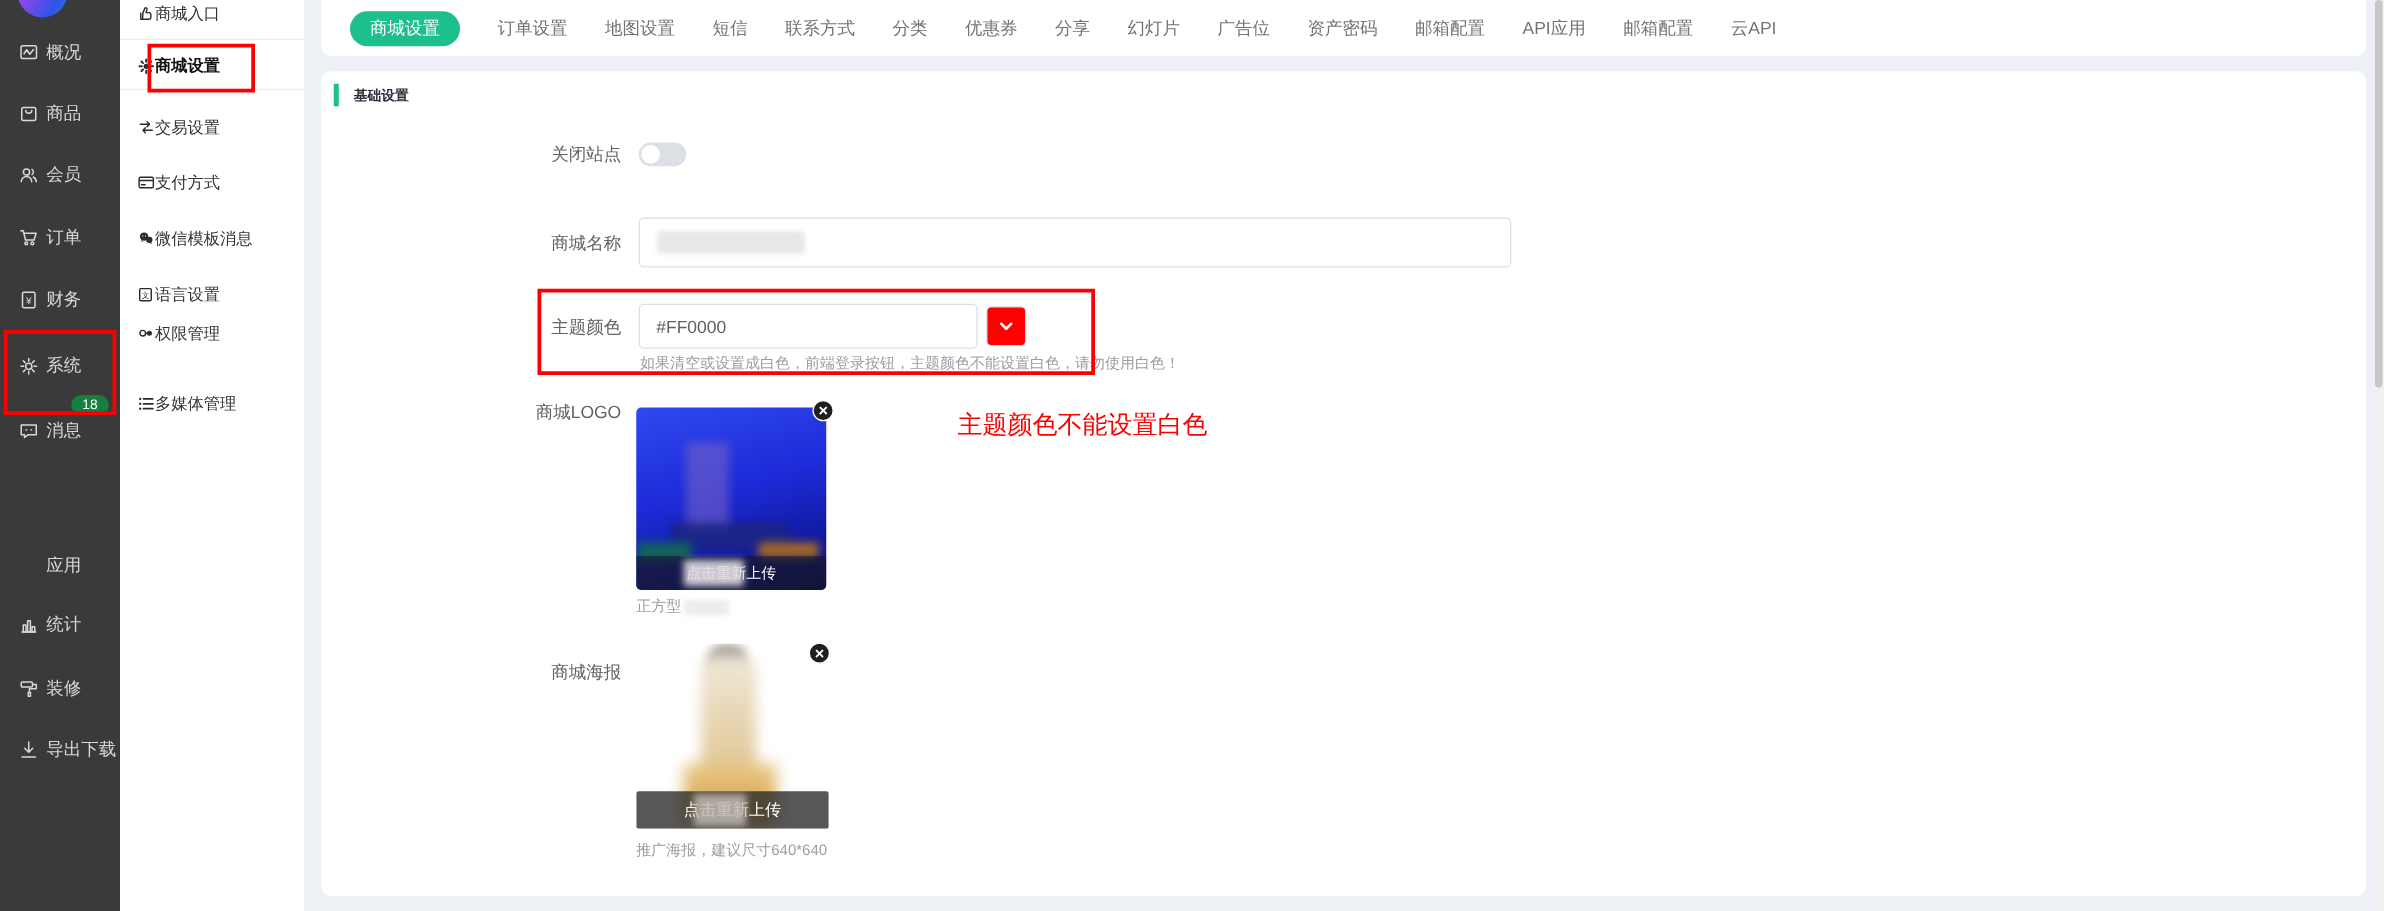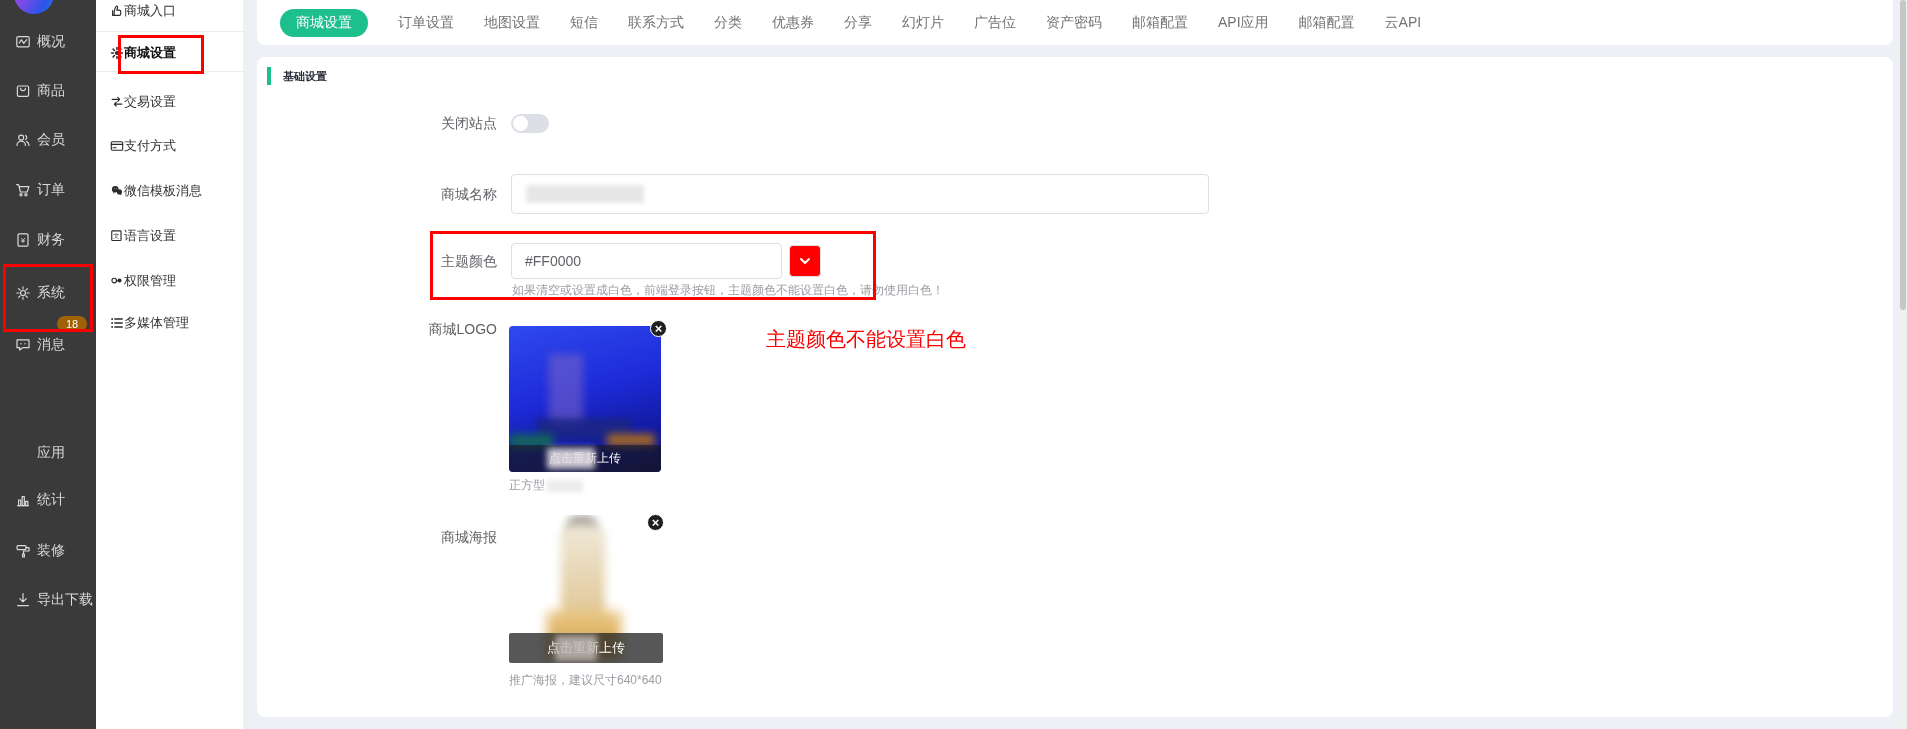--- a/index.html
+++ b/index.html
@@ -12,21 +12,21 @@
   #plogo { position:absolute; left:14px; top:-26px; width:40px; height:40px; border-radius:50%;
            background:linear-gradient(120deg,#b04df0 0%,#7a4ae8 40%,#2e53e8 75%,#1c7ae0 100%); }
   .pnav { position:absolute; left:15px; height:24px; display:flex; align-items:center; gap:6px;
           color:#d9d9d9; font-size:14px; cursor:pointer; white-space:nowrap; }
   .pic  { flex:0 0 auto; }
   .pic path, .pic rect, .pic circle, .pic polyline { stroke:#d9d9d9; stroke-width:1.2; fill:none;
           stroke-linecap:round; stroke-linejoin:round; }
   .pic .fill { fill:#d9d9d9; stroke:none; }
   .pic .nofill { stroke:none; }
   #badge-18 { position:absolute; left:57px; top:316px; width:30px; height:16px; border-radius:9px;
-              background:#a16207; color:#fff; font-size:11px; display:flex; align-items:center; justify-content:center; }
+              background:#15803d; color:#fff; font-size:11px; display:flex; align-items:center; justify-content:center; }
 
   
   #ssidebar { position:absolute; left:96px; top:0; width:147px; height:729px; background:#ffffff; }
   .sdivider { position:absolute; left:0; width:147px; height:0; border-top:1px solid #ececec; }
   .snav { position:absolute; left:14px; height:22px; display:flex; align-items:center; gap:0;
           color:#333; font-size:13px; cursor:pointer; white-space:nowrap; }
   .snav.active { font-weight:bold; color:#111; }
   .sic path, .sic rect, .sic circle { stroke:#2b2b2b; stroke-width:1.3; fill:none; stroke-linecap:round; stroke-linejoin:round; }
   .sic .fill { fill:#2b2b2b; stroke:none; }
   .sic .wdot { fill:#fff; stroke:none; }
@@ -224,21 +224,21 @@
         </svg>
       <span>微信模板消息</span>
     </div>
     <div class="snav" style="top:225px">
       <svg class="sic" width="14" height="14" viewBox="0 0 16 16">
           <rect x="2" y="2.2" width="10.6" height="11" rx="1"></rect>
           <text x="7.3" y="10.6" text-anchor="middle" font-size="7" class="fill" stroke="none">文</text>
         </svg>
       <span>语言设置</span>
     </div>
-    <div class="snav" style="top:270px">
+    <div class="snav" style="top:256px">
       <svg class="sic" width="14" height="14" viewBox="0 0 16 16">
           <circle cx="4.8" cy="7.5" r="2.6"></circle>
           <circle cx="10.9" cy="7.5" r="2.3" class="fill"></circle>
           <path d="M7.4 7.5h1.2"></path>
         </svg>
       <span>权限管理</span>
     </div>
     <div class="snav" style="top:312px">
       <svg class="sic" width="14" height="14" viewBox="0 0 16 16">
           <path d="M5.5 3.5H14M5.5 8H14M5.5 12.5H14" style="stroke-width:1.6"></path>

